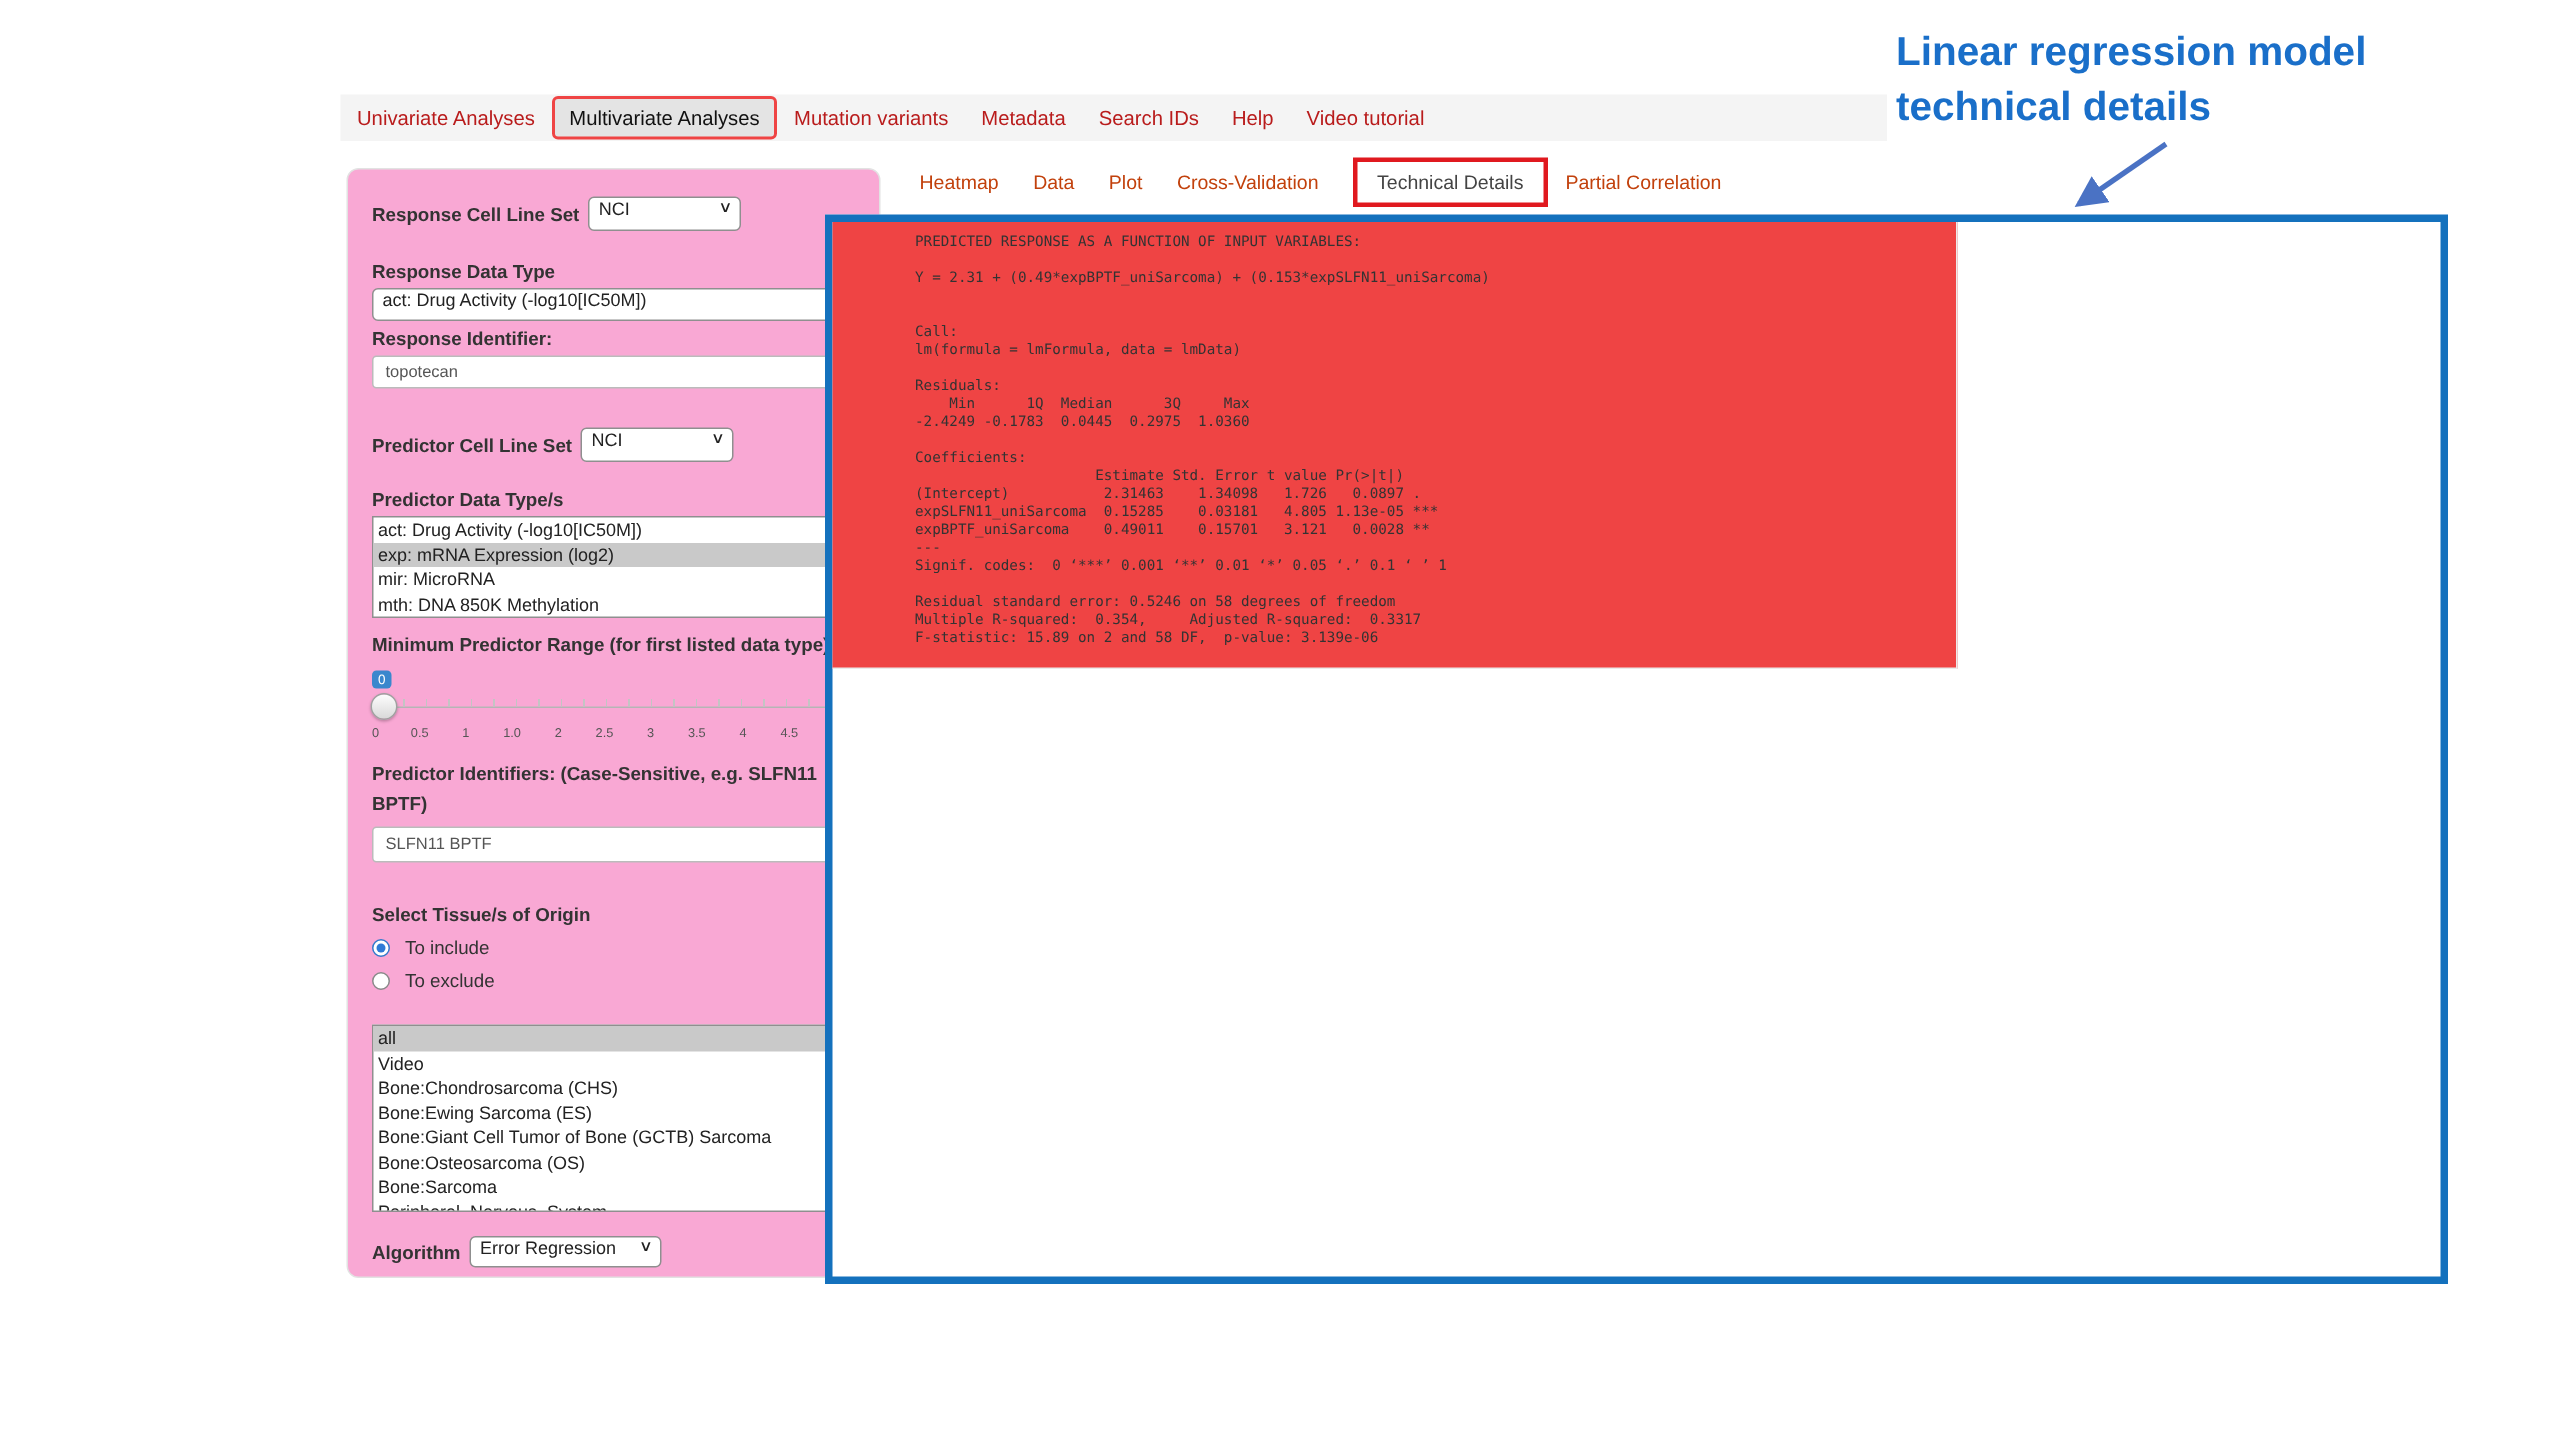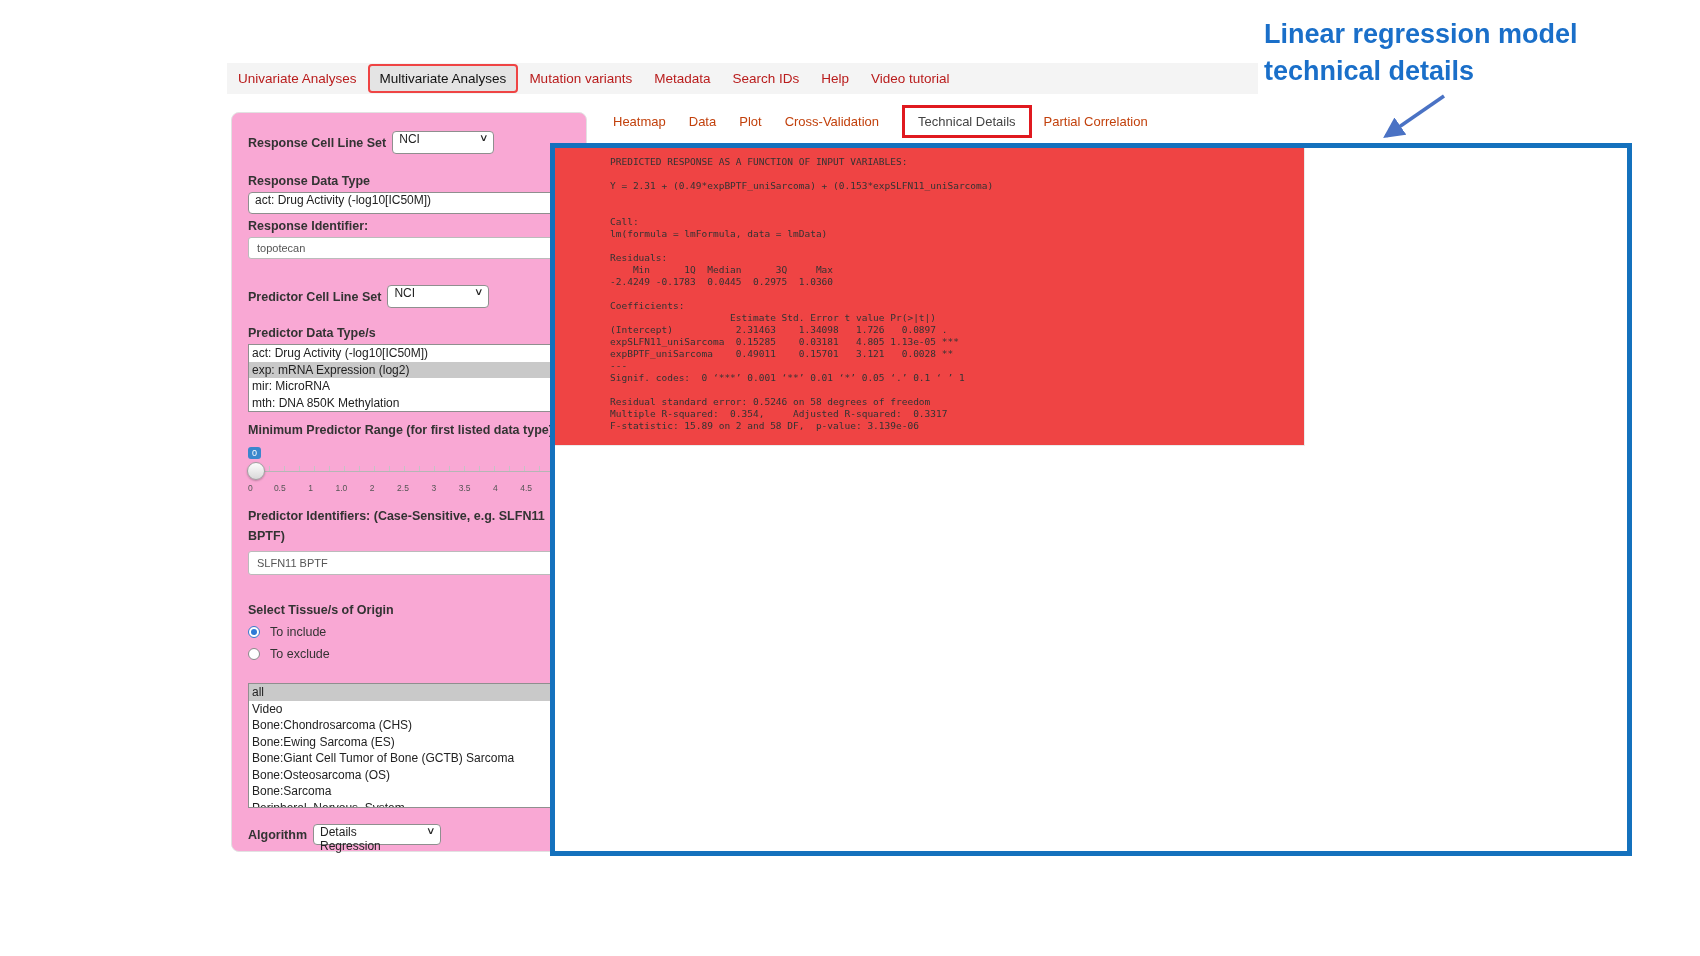--- a/index.html
+++ b/index.html
@@ -167,21 +167,21 @@
     <div class="opt">Bone:Sarcoma</div>
     <div class="opt">Peripheral_Nervous_System</div>
     <div class="vscroll">
         <div class="vthumb" style="top:2px;height:48px;"></div>
       </div>
   </div>
 
   <div class="row" style="margin-top:16px;">
     <span class="lbl">Algorithm</span>
     <div class="sel" style="width:128px;height:21px;">
-      <span>Details Regression</span>
+      <span>Error Regression</span>
       <span class="chev">∨</span>
     </div>
   </div>
 
 </div>
 
 <div class="tabs">
   <div class="tab">Heatmap</div>
   <div class="tab">Data</div>
   <div class="tab">Plot</div>

